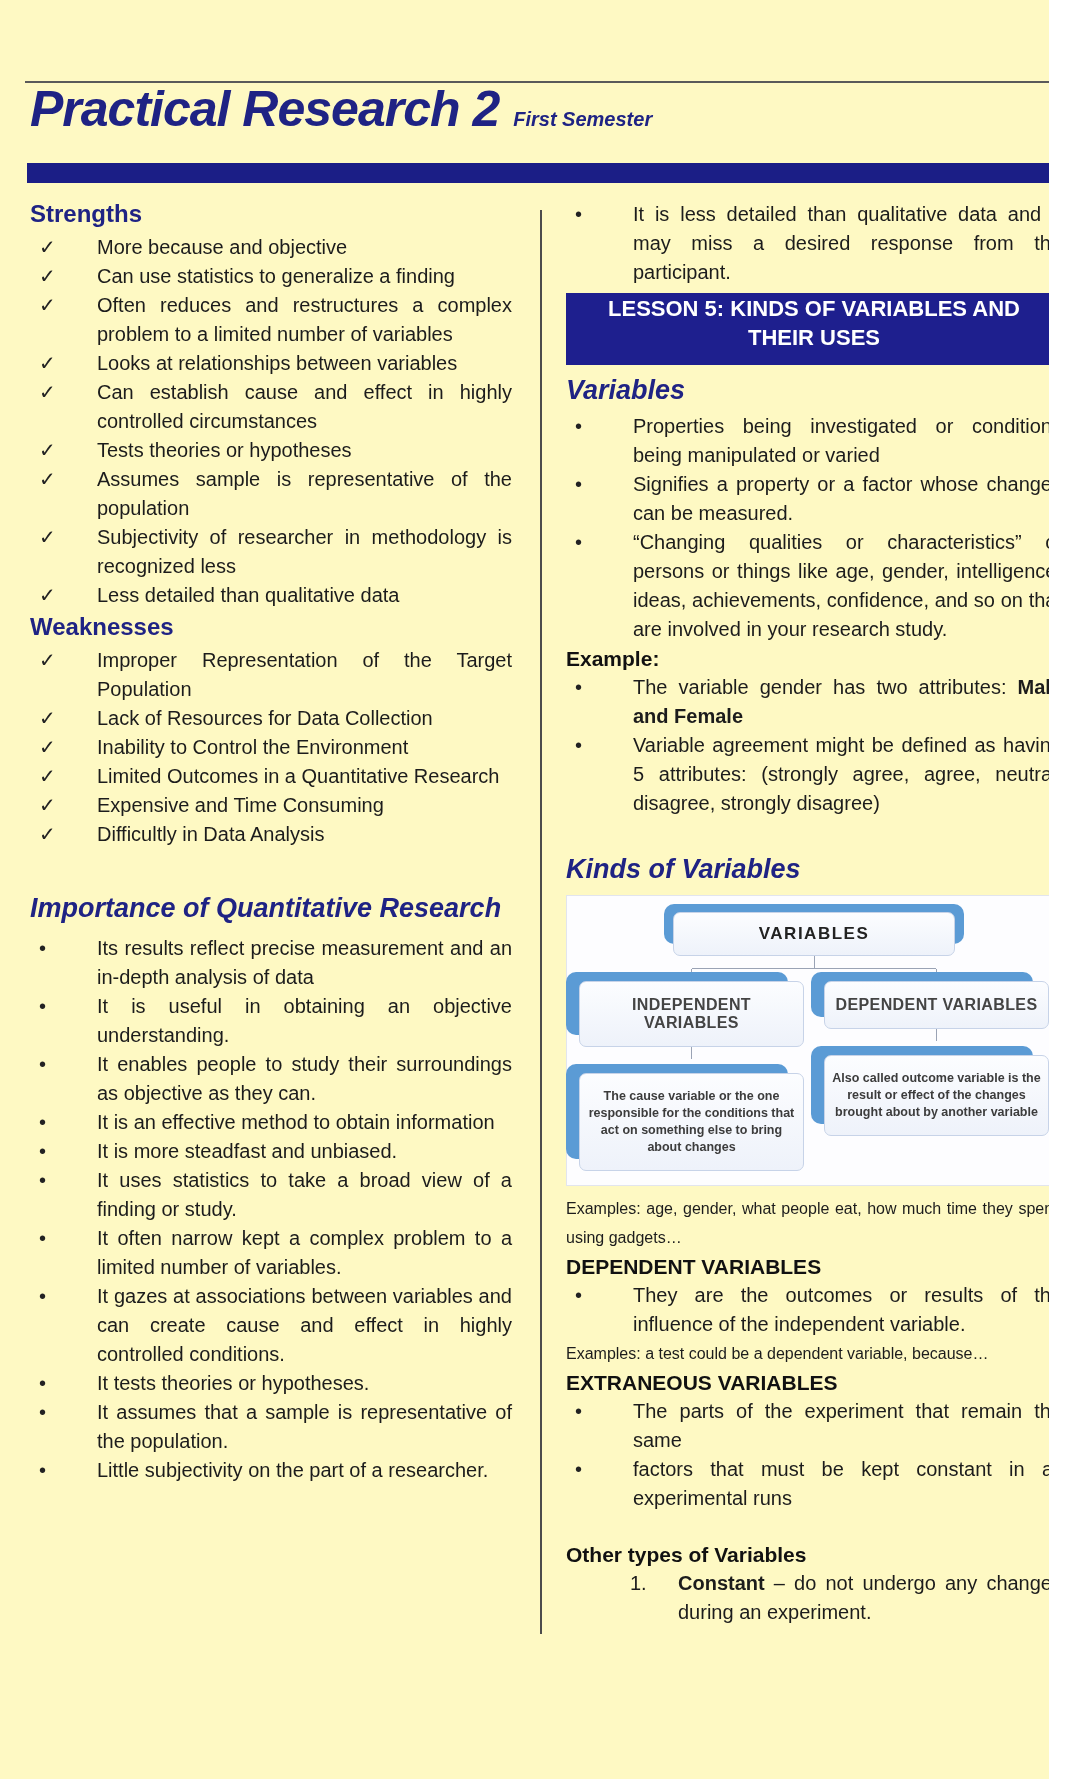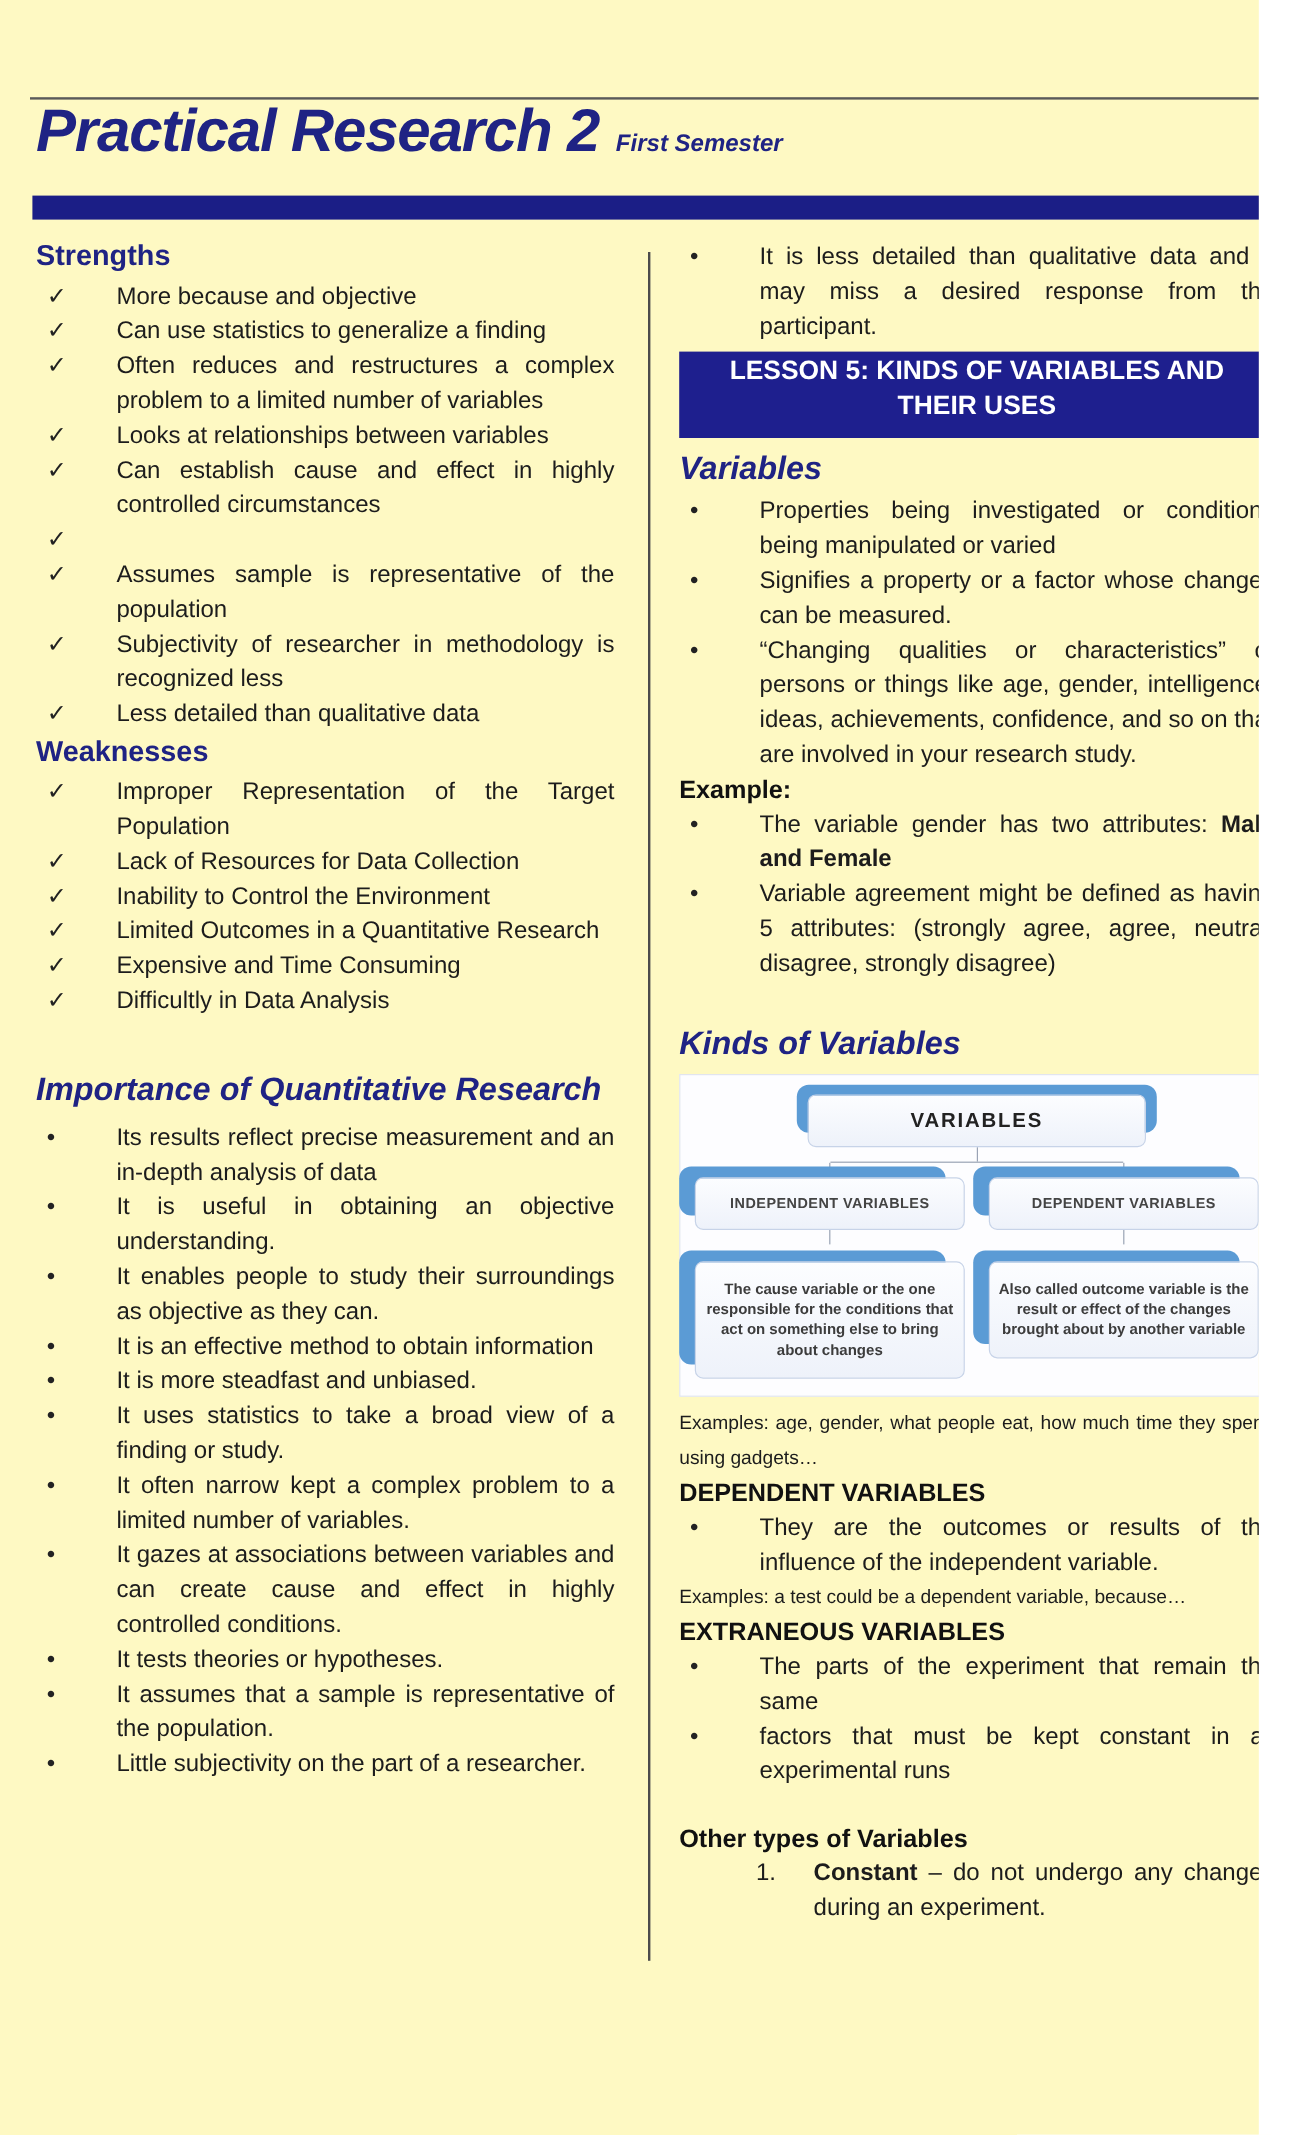--- a/index.html
+++ b/index.html
@@ -46,21 +46,21 @@
   .node::before { content:""; position:absolute; background:#5b9bd5; border-radius:10px; z-index:0; }
   .node-root::before  { inset:-8px -9px 12px -9px; }
   .node-child::before { inset:-9px 16px 12px -13px; }
   .node-desc::before  { inset:-9px 16px 12px -13px; }
   .node-face {
     position:relative; z-index:1; background:linear-gradient(#fcfdff,#eef2fa);
     border:1px solid #c7d3e8; border-radius:7px; text-align:center;
   }
   .root-wrap { width:60%; margin:0 auto; }
   .face-root  { padding:11px 6px; font-size:17px; font-weight:bold; letter-spacing:1.5px; color:#222; }
-  .face-child { padding:14px 6px; font-size:12px; font-weight:bold; letter-spacing:.4px; color:#444; }
+  .face-child { padding:14px 6px; font-size:16px; font-weight:bold; letter-spacing:.4px; color:#444; }
   .face-desc  { padding:14px 6px;  font-size:12.5px; font-weight:bold; color:#3c3c3c; line-height:1.35; }
   .c-stub { width:1px; height:12px; background:#9aa3b5; margin:0 auto; }
   .c-hbar { width:52%; height:1px; background:#9aa3b5; margin:0 auto; }
   .branches { display:flex; gap:20px; }
   .branch { flex:1; display:flex; flex-direction:column; }
   .branch .gap { height:14px; }
 </style>
 </head>
 <body>
 
@@ -100,20 +100,21 @@
           <span class="li-text">Looks at relationships between variables</span>
         </li>
 
         <li class="row">
           <span class="marker">✓</span>
           <span class="li-text">Can establish cause and effect in highly controlled circumstances</span>
         </li>
 
         <li class="row">
           <span class="marker">✓</span>
+          <span class="li-text">Tests theories or hypotheses</span>
         </li>
 
         <li class="row">
           <span class="marker">✓</span>
           <span class="li-text">Assumes sample is representative of the population</span>
         </li>
 
         <li class="row">
           <span class="marker">✓</span>
           <span class="li-text">Subjectivity of researcher in methodology is recognized less</span>

